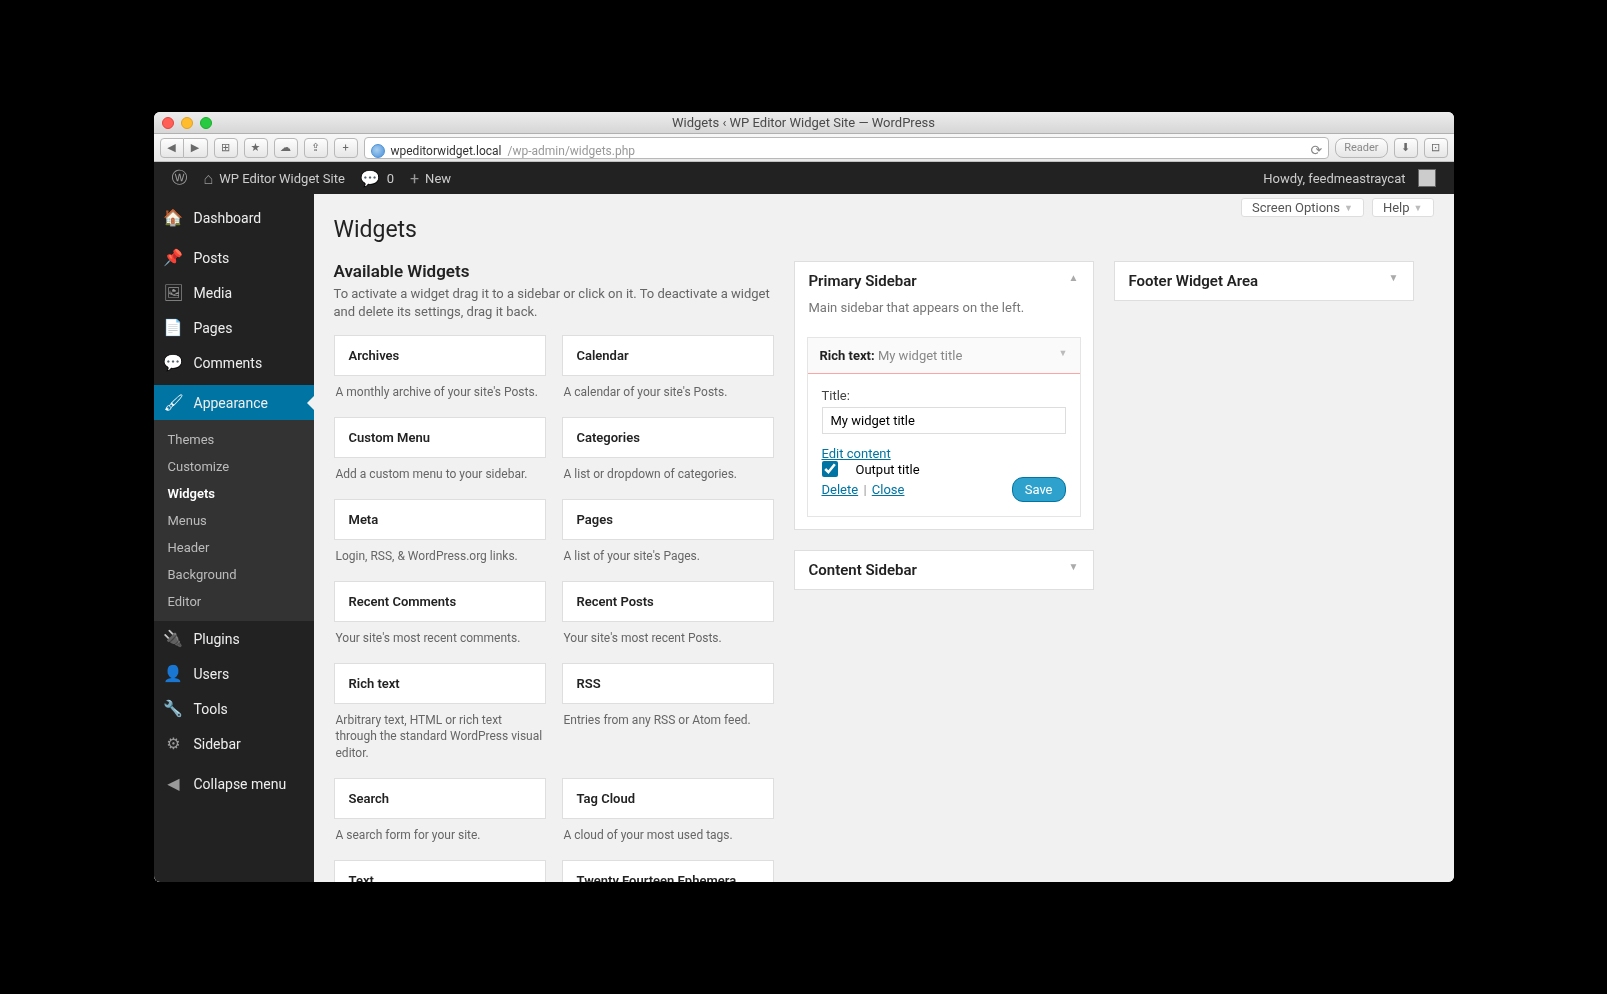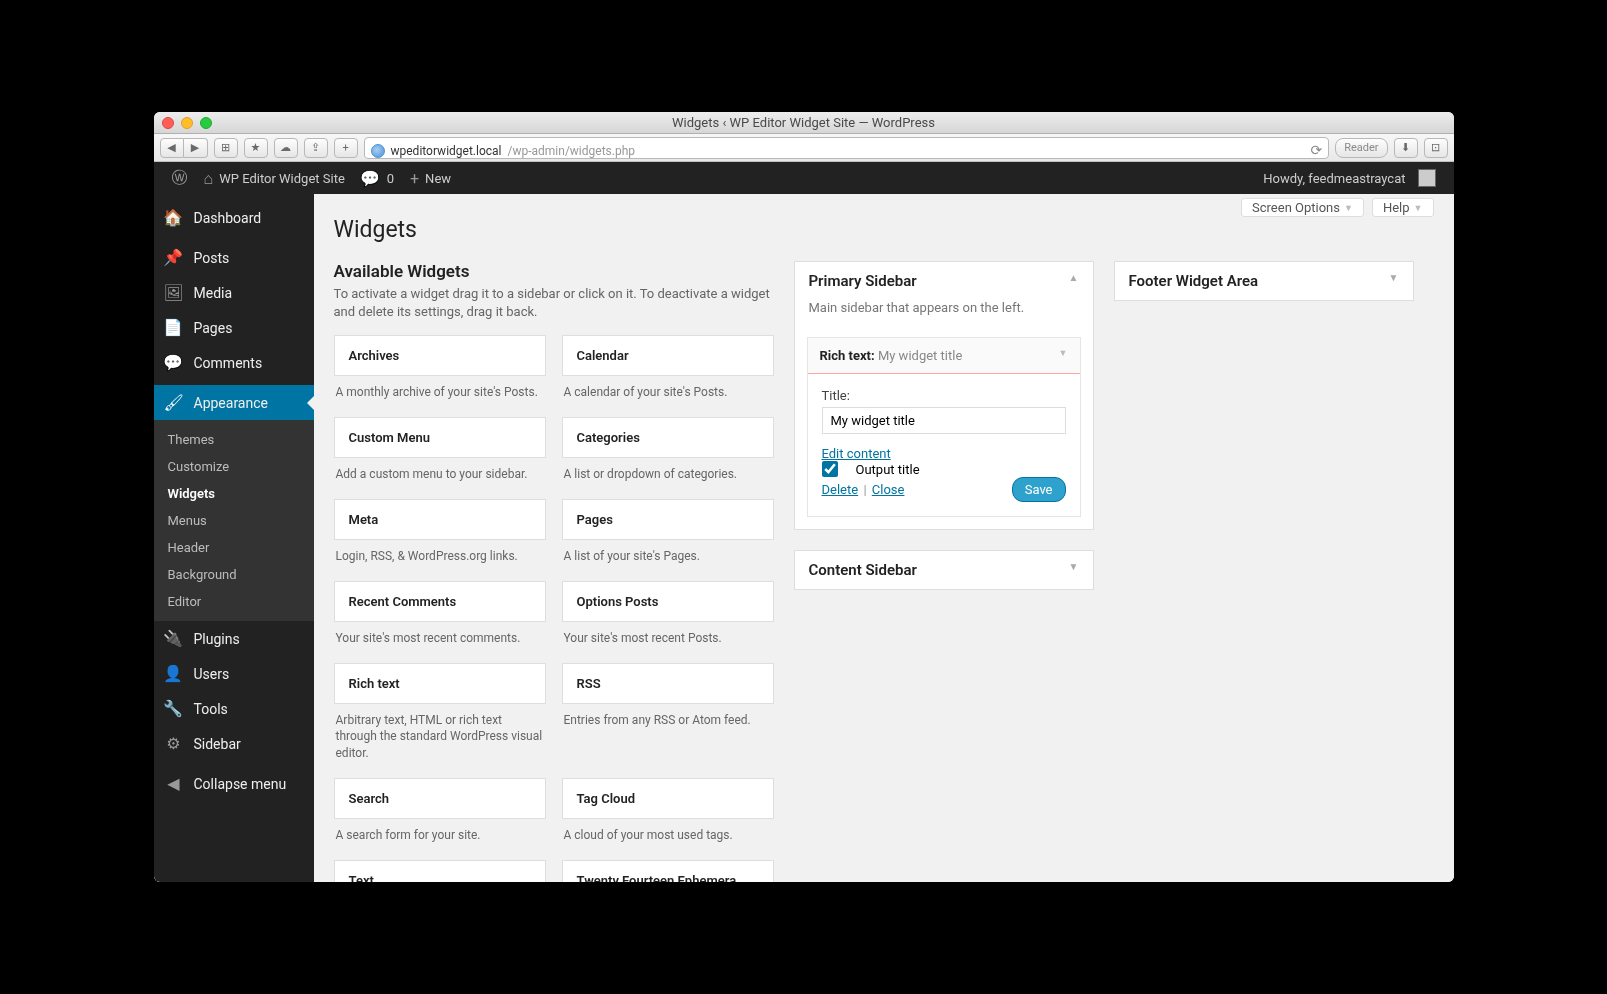--- a/index.html
+++ b/index.html
@@ -230,21 +230,21 @@
                 </div>
                 <div class="widget-avail">
                   <div class="widget-name">Pages</div>
                   <div class="widget-desc">A list of your site's Pages.</div>
                 </div>
                 <div class="widget-avail">
                   <div class="widget-name">Recent Comments</div>
                   <div class="widget-desc">Your site's most recent comments.</div>
                 </div>
                 <div class="widget-avail">
-                  <div class="widget-name">Options Posts</div>
+                  <div class="widget-name">Recent Posts</div>
                   <div class="widget-desc">Your site's most recent Posts.</div>
                 </div>
                 <div class="widget-avail">
                   <div class="widget-name">Rich text</div>
                   <div class="widget-desc">Arbitrary text, HTML or rich text through the standard WordPress visual editor.</div>
                 </div>
                 <div class="widget-avail">
                   <div class="widget-name">RSS</div>
                   <div class="widget-desc">Entries from any RSS or Atom feed.</div>
                 </div>

